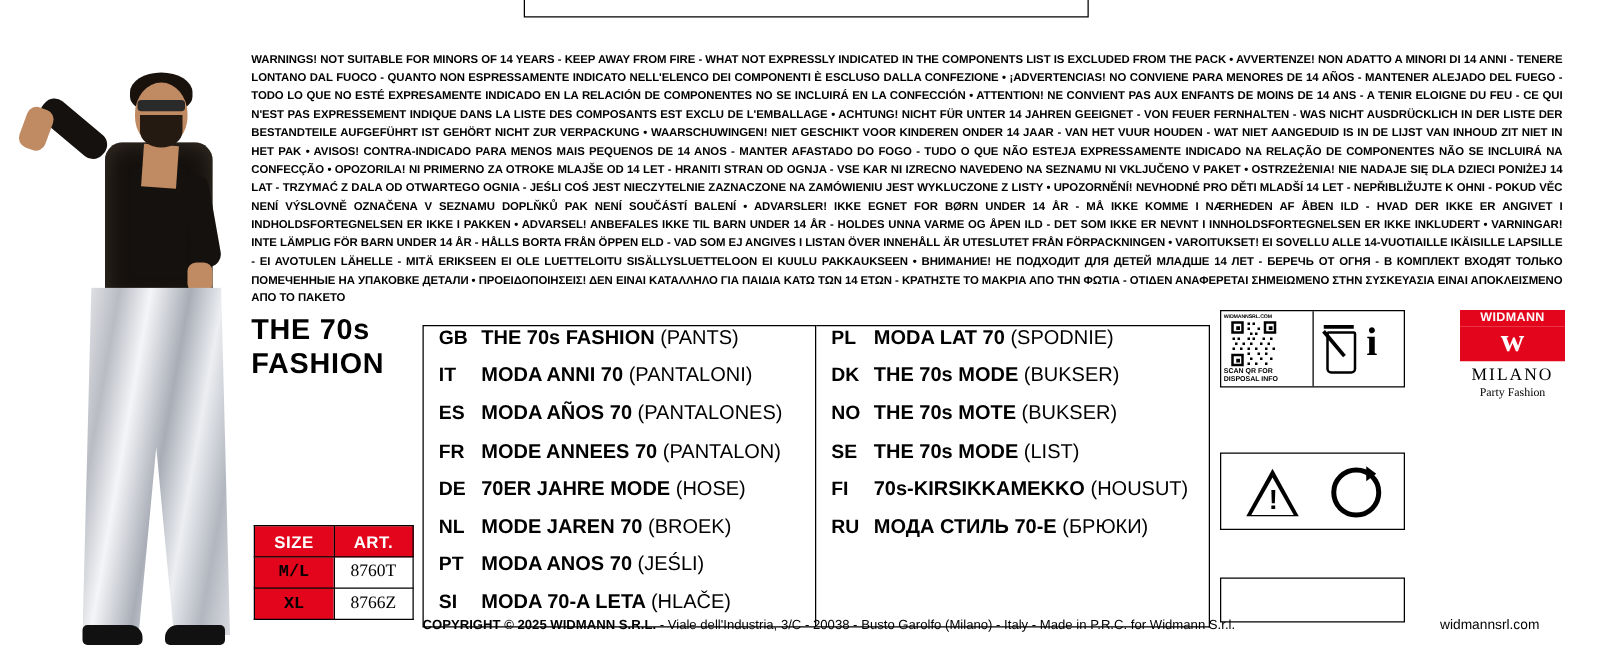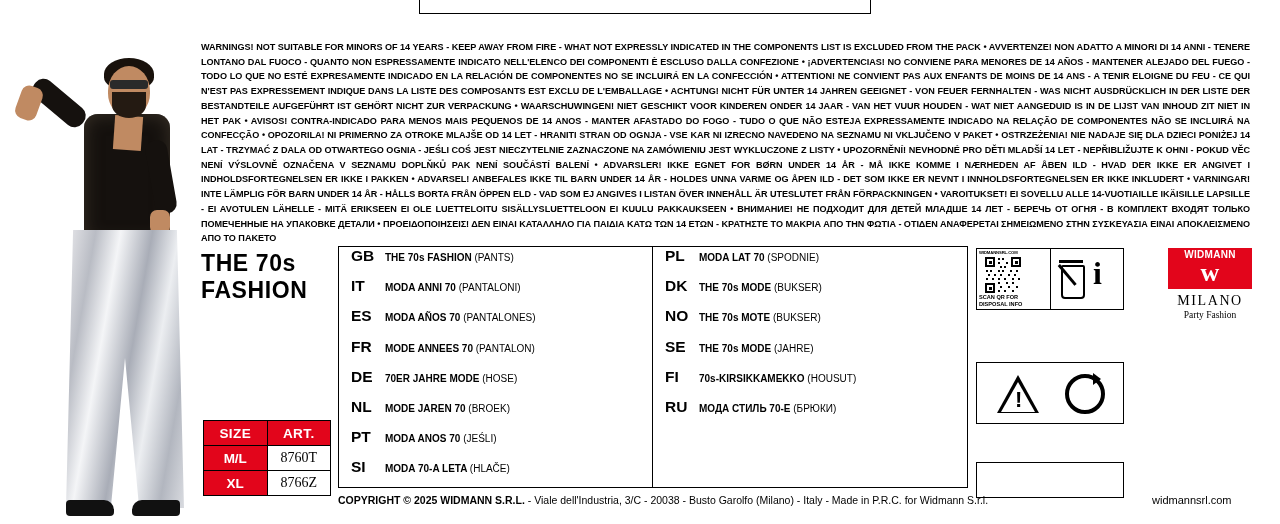--- a/index.html
+++ b/index.html
@@ -178,41 +178,41 @@
     top: 250px;
     font-size: 23px;
     font-weight: bold;
     line-height: 1.18;
     letter-spacing: 0.6px;
   }
 
   
   .lang-box {
     position: absolute;
-    top: 246px;
+    top: 260px;
     border: 1px solid #000;
     box-sizing: border-box;
   }
   .lang-left  { left: 338px;  width: 315px; height: 242px; }
   .lang-right { left: 653px;  width: 315px; height: 242px; border-left: none; }
 
   .lang-row {
     display: flex;
     align-items: baseline;
     padding: 0 0 0 12px;
     height: 30.2px;
   }
   .lang-code {
     font-size: 15.5px;
     font-weight: bold;
     width: 34px;
     flex: 0 0 34px;
   }
   .lang-text {
-    font-size: 10px;
+    font-size: 16px;
     font-weight: bold;
     padding-top: 1px;
   }
   .lang-text .paren { font-weight: normal; }
 
   
   .size-table {
     position: absolute;
     left: 203px;
     top: 420px;
@@ -228,21 +228,22 @@
     font-weight: bold;
     font-family: "Liberation Sans", sans-serif;
   }
   .size-table thead th {
     background: #e2051b;
     color: #ffffff;
     letter-spacing: 0.4px;
   }
   .size-table tbody td:first-child {
     background: #e2051b;
-    color: #ffffff;
+    color: #000000;
+    font-family: Liberation Mono, monospace;
   }
   .size-table tbody td:last-child {
     background: #ffffff;
     color: #000000;
     font-family: "Liberation Serif", serif;
     font-weight: normal;
     font-size: 14px;
   }
 
   
@@ -530,21 +531,21 @@
   <div class="lang-row">
     <span class="lang-code">DK</span>
     <span class="lang-text"><span>THE 70s MODE</span> <span class="paren">(BUKSER)</span></span>
   </div>
   <div class="lang-row">
     <span class="lang-code">NO</span>
     <span class="lang-text"><span>THE 70s MOTE</span> <span class="paren">(BUKSER)</span></span>
   </div>
   <div class="lang-row">
     <span class="lang-code">SE</span>
-    <span class="lang-text"><span>THE 70s MODE</span> <span class="paren">(JAHRE)</span></span>
+    <span class="lang-text"><span>THE 70s MODE</span> <span class="paren">(LIST)</span></span>
   </div>
   <div class="lang-row">
     <span class="lang-code">FI</span>
     <span class="lang-text"><span>70s-KIRSIKKAMEKKO</span> <span class="paren">(HOUSUT)</span></span>
   </div>
   <div class="lang-row">
     <span class="lang-code">RU</span>
     <span class="lang-text"><span>МОДА СТИЛЬ 70-Е</span> <span class="paren">(БРЮКИ)</span></span>
   </div>
 </div>

